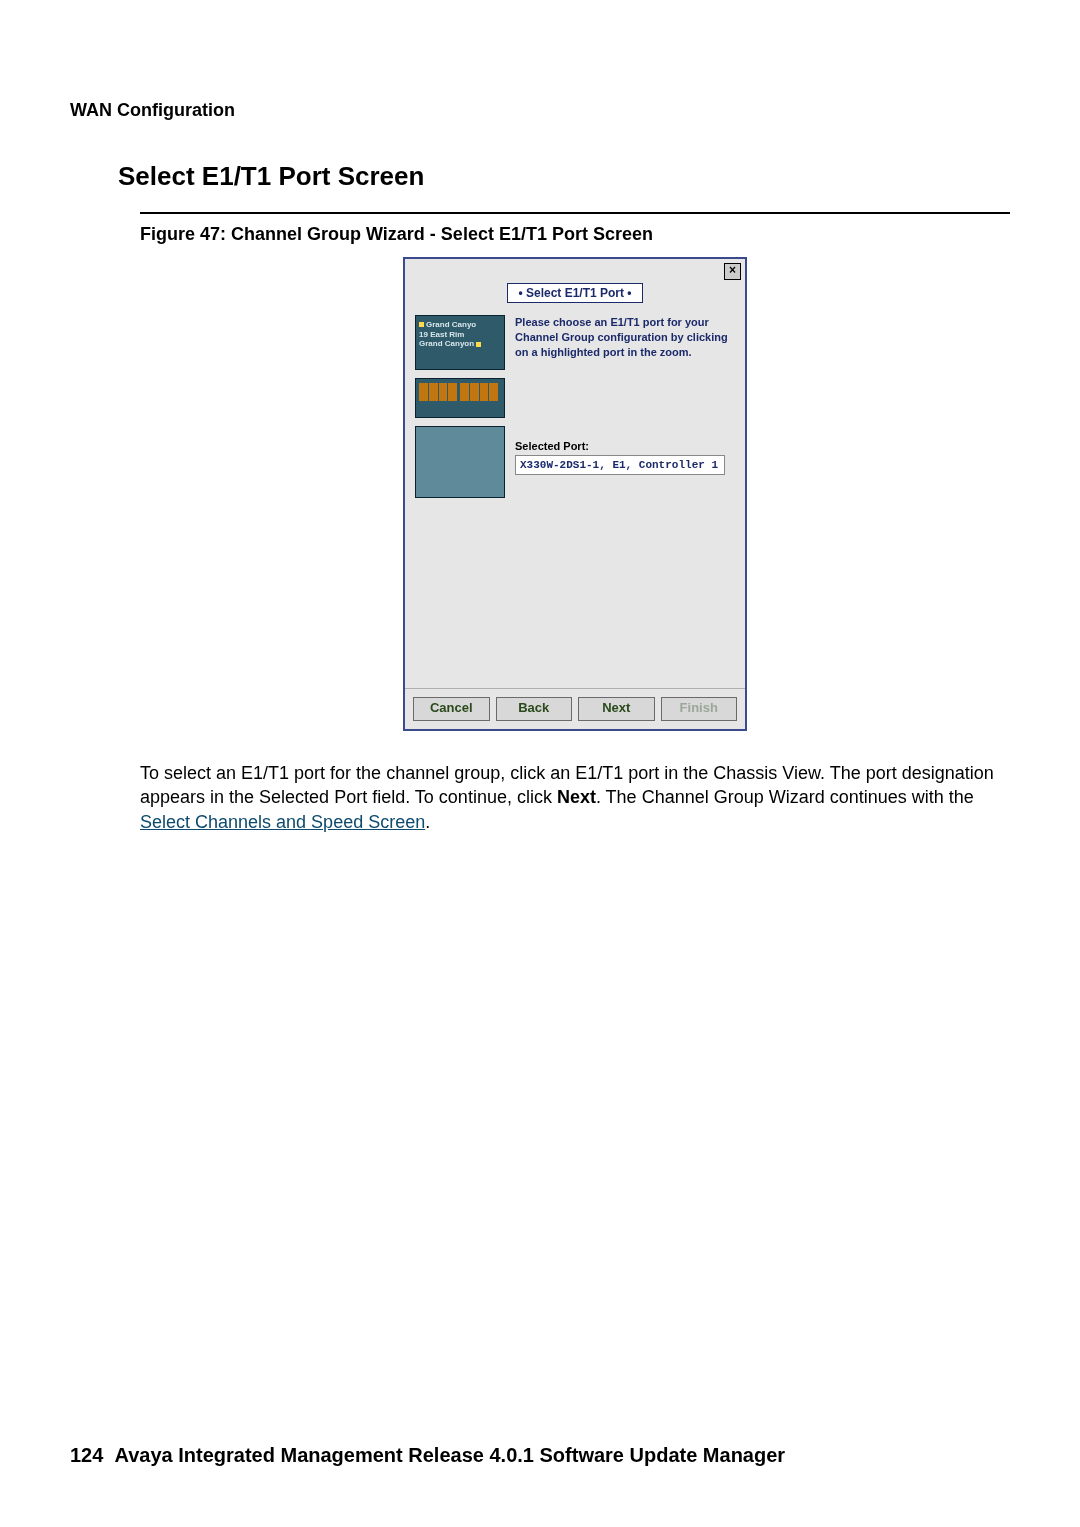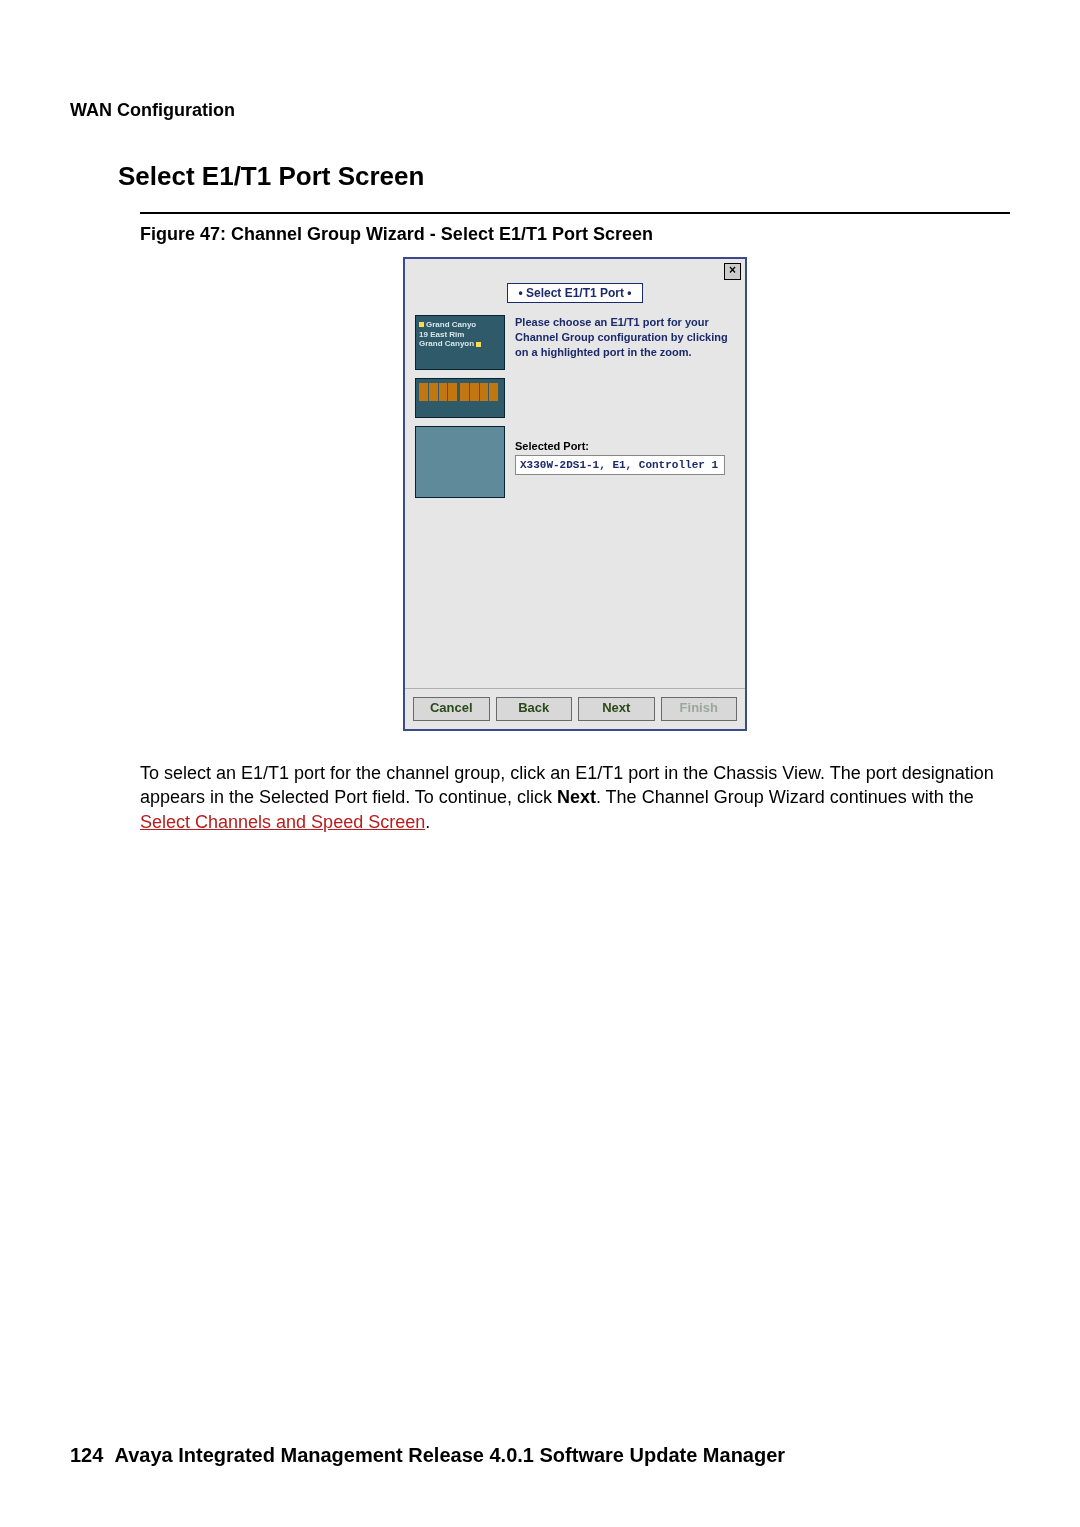--- a/index.html
+++ b/index.html
@@ -161,21 +161,21 @@
     height: 22px;
     border: 1px solid #6a6a6a;
     background: #d8d8d8;
     font-size: 13px;
     font-weight: bold;
     color: #2a4a1a;
     text-align: center;
     line-height: 20px;
   }
   .btn.disabled { color: #9aa89a; }
-  .link { color: #b91c1c; text-decoration: underline; margin-top: 28px; }
+  .link { color: #0c4a6e; text-decoration: underline; margin-top: 28px; }
   .bold { font-weight: bold; }
   .footer {
     position: absolute;
     bottom: 60px;
     left: 70px;
     font-weight: bold;
     font-size: 20px;
   }
   .dialog-spacer { height: 180px; }
 </style>

